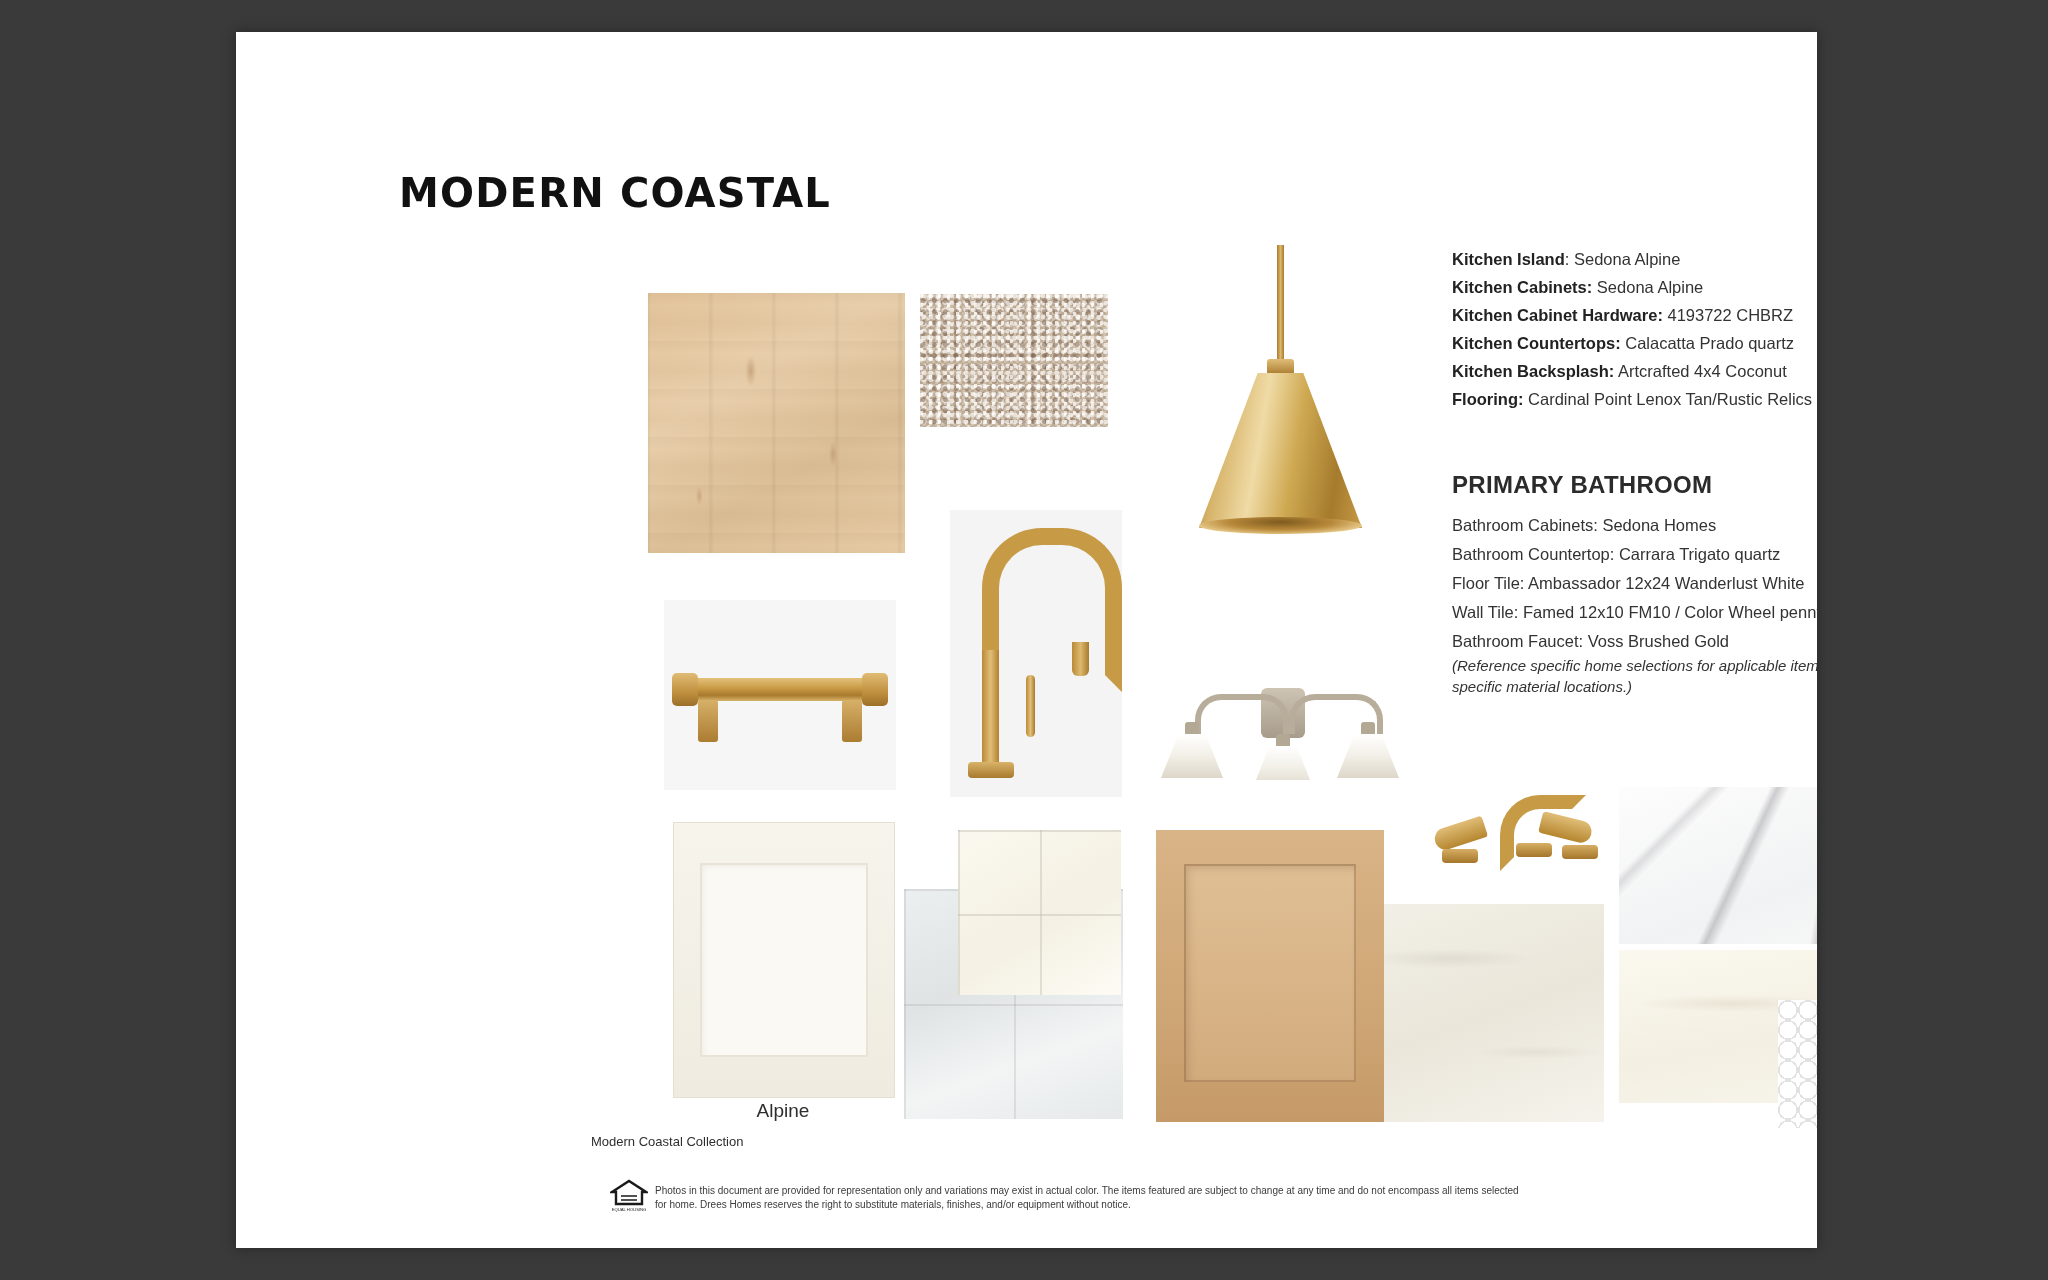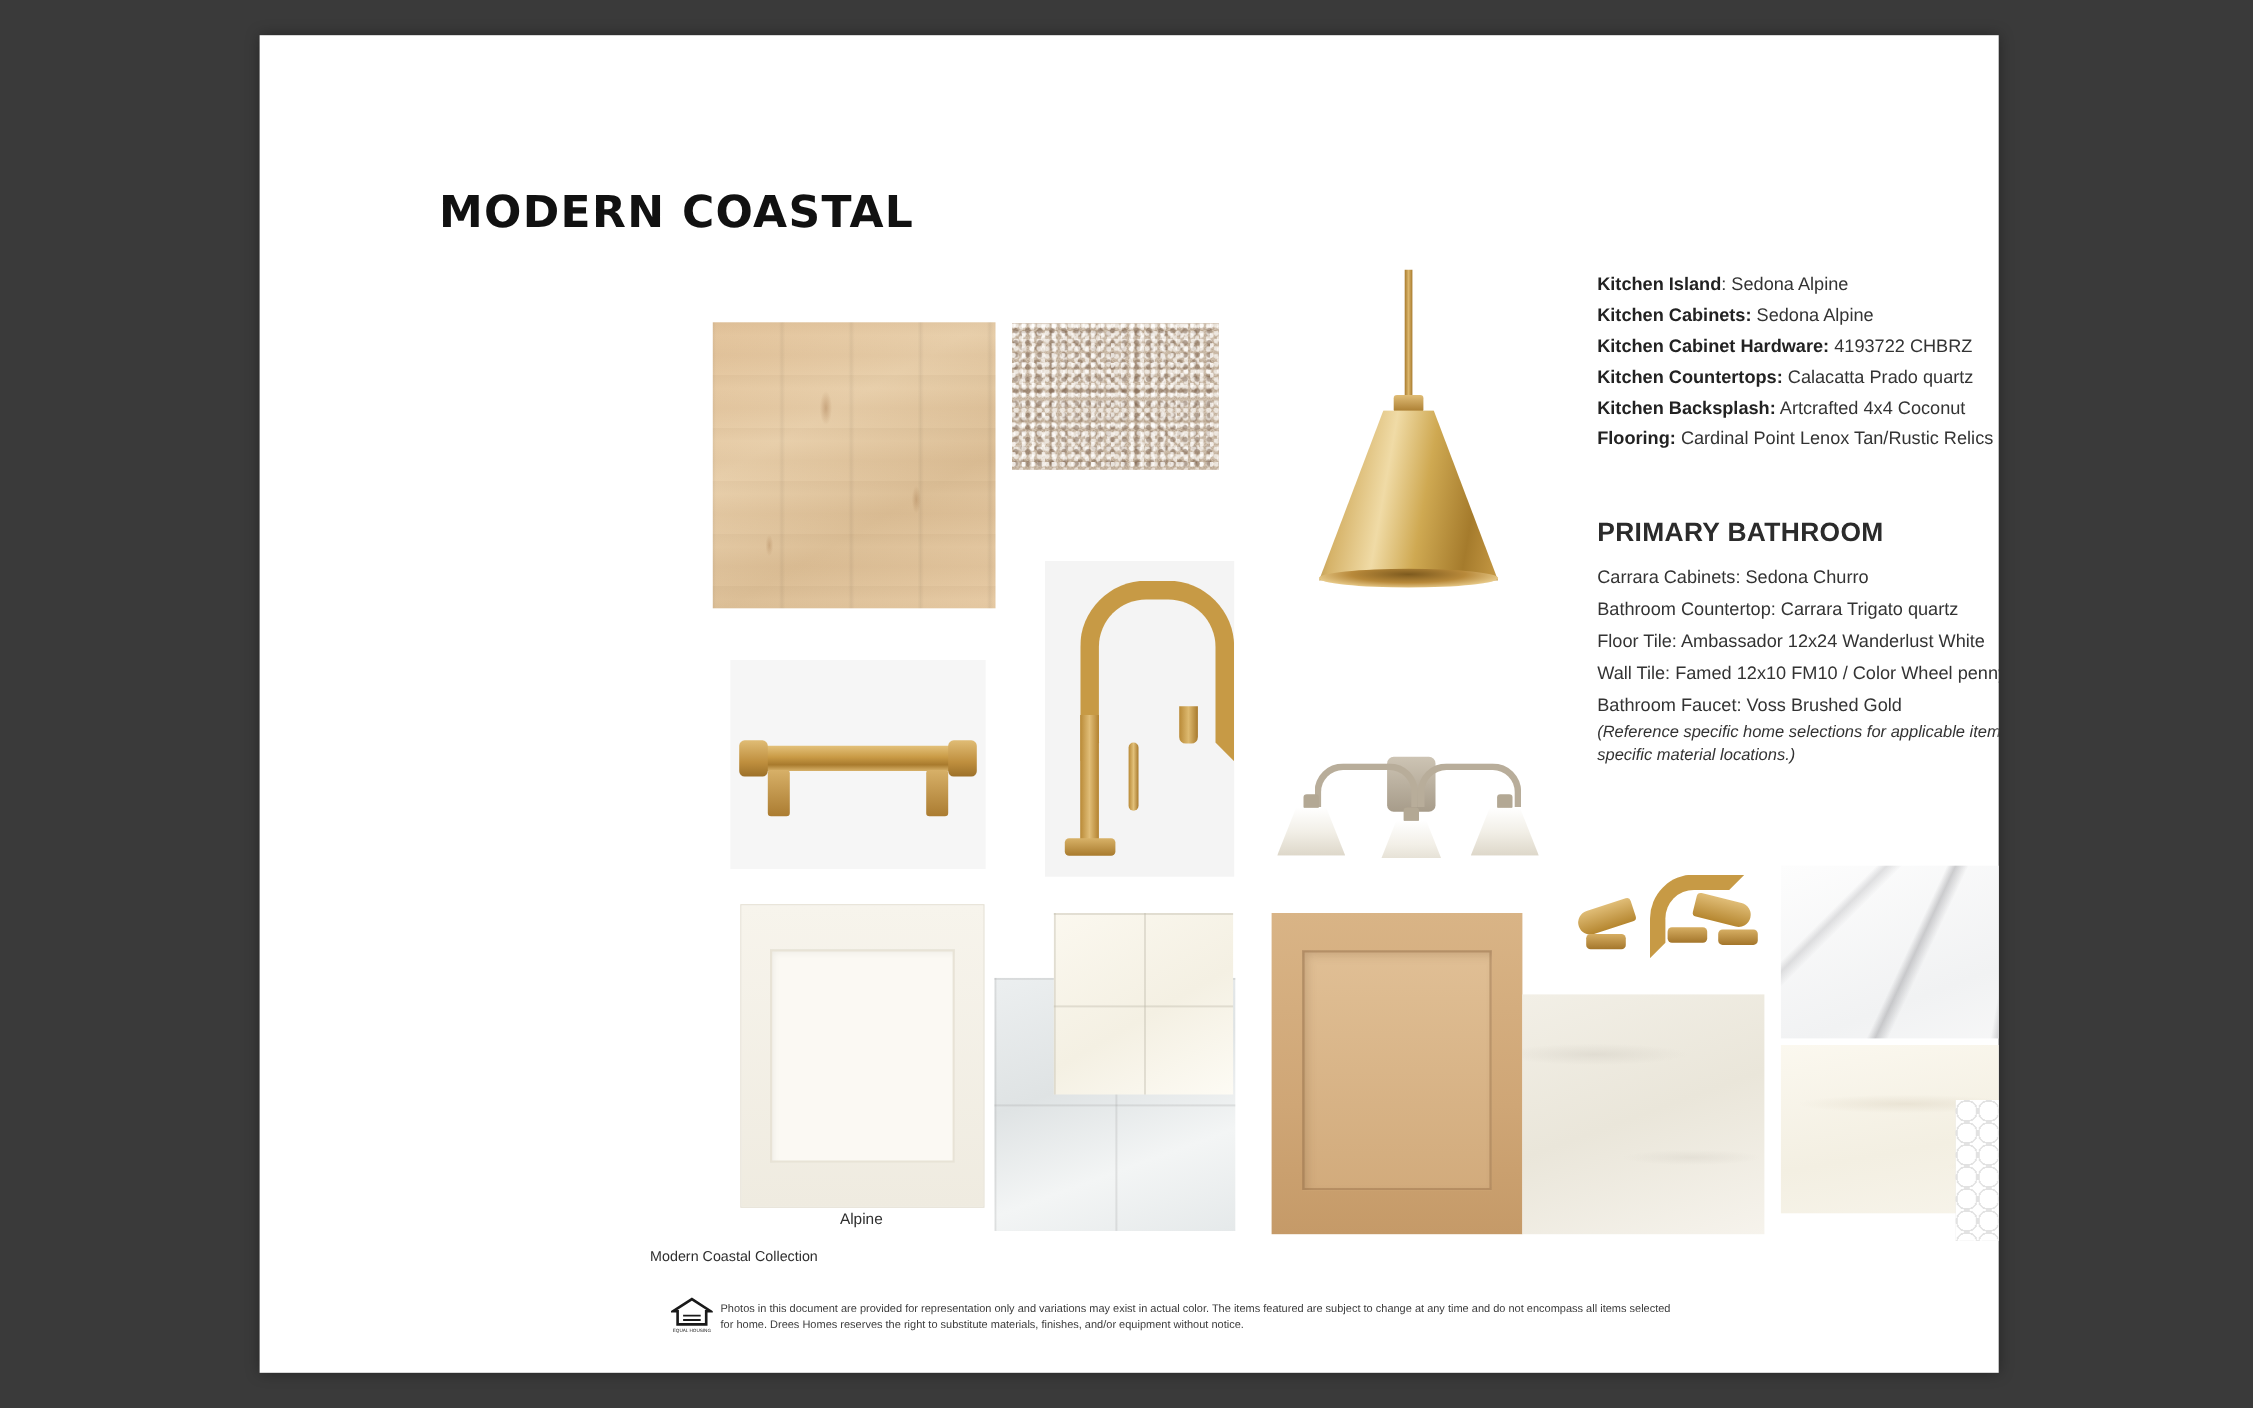--- a/index.html
+++ b/index.html
@@ -206,21 +206,21 @@
     left: 437px; top: 790px; width: 220px; height: 274px;
     background: linear-gradient(180deg,#f7f4ec 0%, #efebe0 100%);
     border: 1px solid #e4dfd2;
   }
   #door-white:after {
     content:""; position:absolute; left:26px; top:40px; right:26px; bottom:40px;
     background:#fbf9f3; box-shadow: inset 0 0 0 2px #e8e3d6, inset 3px 3px 7px rgba(0,0,0,0.06);
   }
   #alpine-label {
     position: absolute; left: 437px; top: 1068px; width: 220px; text-align:center;
-    font-size: 14px; color:#2e2e2e; font-family:"Liberation Sans", sans-serif;
+    font-size: 19px; color:#2e2e2e; font-family:"Liberation Sans", sans-serif;
   }
 
   
   #tile-grey {
     left: 668px; top: 857px; width: 219px; height: 230px;
     background:
       linear-gradient(90deg, rgba(160,160,160,.25) 0 2px, transparent 2px),
       linear-gradient(180deg, rgba(160,160,160,.25) 0 2px, transparent 2px),
       linear-gradient(160deg,#eceff0 0%, #dfe3e4 40%, #f3f5f5 70%, #e5e9ea 100%);
     background-size: 110px 115px, 110px 115px, auto;
@@ -304,21 +304,21 @@
     <div class="spec-line"><b>Kitchen Island</b><span>: Sedona Alpine</span></div>
     <div class="spec-line"><b>Kitchen Cabinets:</b><span> Sedona Alpine</span></div>
     <div class="spec-line"><b>Kitchen Cabinet Hardware:</b><span> 4193722 CHBRZ</span></div>
     <div class="spec-line"><b>Kitchen Countertops:</b><span> Calacatta Prado quartz</span></div>
     <div class="spec-line"><b>Kitchen Backsplash:</b><span> Artcrafted 4x4 Coconut</span></div>
     <div class="spec-line"><b>Flooring:</b><span> Cardinal Point Lenox Tan/Rustic Relics Seagull</span></div>
   </div>
 
   <div id="bath-heading">PRIMARY BATHROOM</div>
   <div id="bath-col">
-    <div class="bath-line">Carrara Cabinets: Sedona Churro</div>
+    <div class="bath-line">Bathroom Cabinets: Sedona Homes</div>
     <div class="bath-line">Bathroom Countertop:  Carrara Trigato quartz</div>
     <div class="bath-line">Floor Tile: Ambassador 12x24 Wanderlust White</div>
     <div class="bath-line">Wall Tile: Famed 12x10 FM10 / Color Wheel penny white</div>
     <div class="bath-line">Bathroom Faucet: Voss Brushed Gold</div>
   </div>
   <div id="bath-note">(Reference specific home selections for applicable items and specific material locations.)</div>
 
   <div class="swatch" id="sw-wood"></div>
   <div class="swatch" id="sw-carpet"></div>
 

